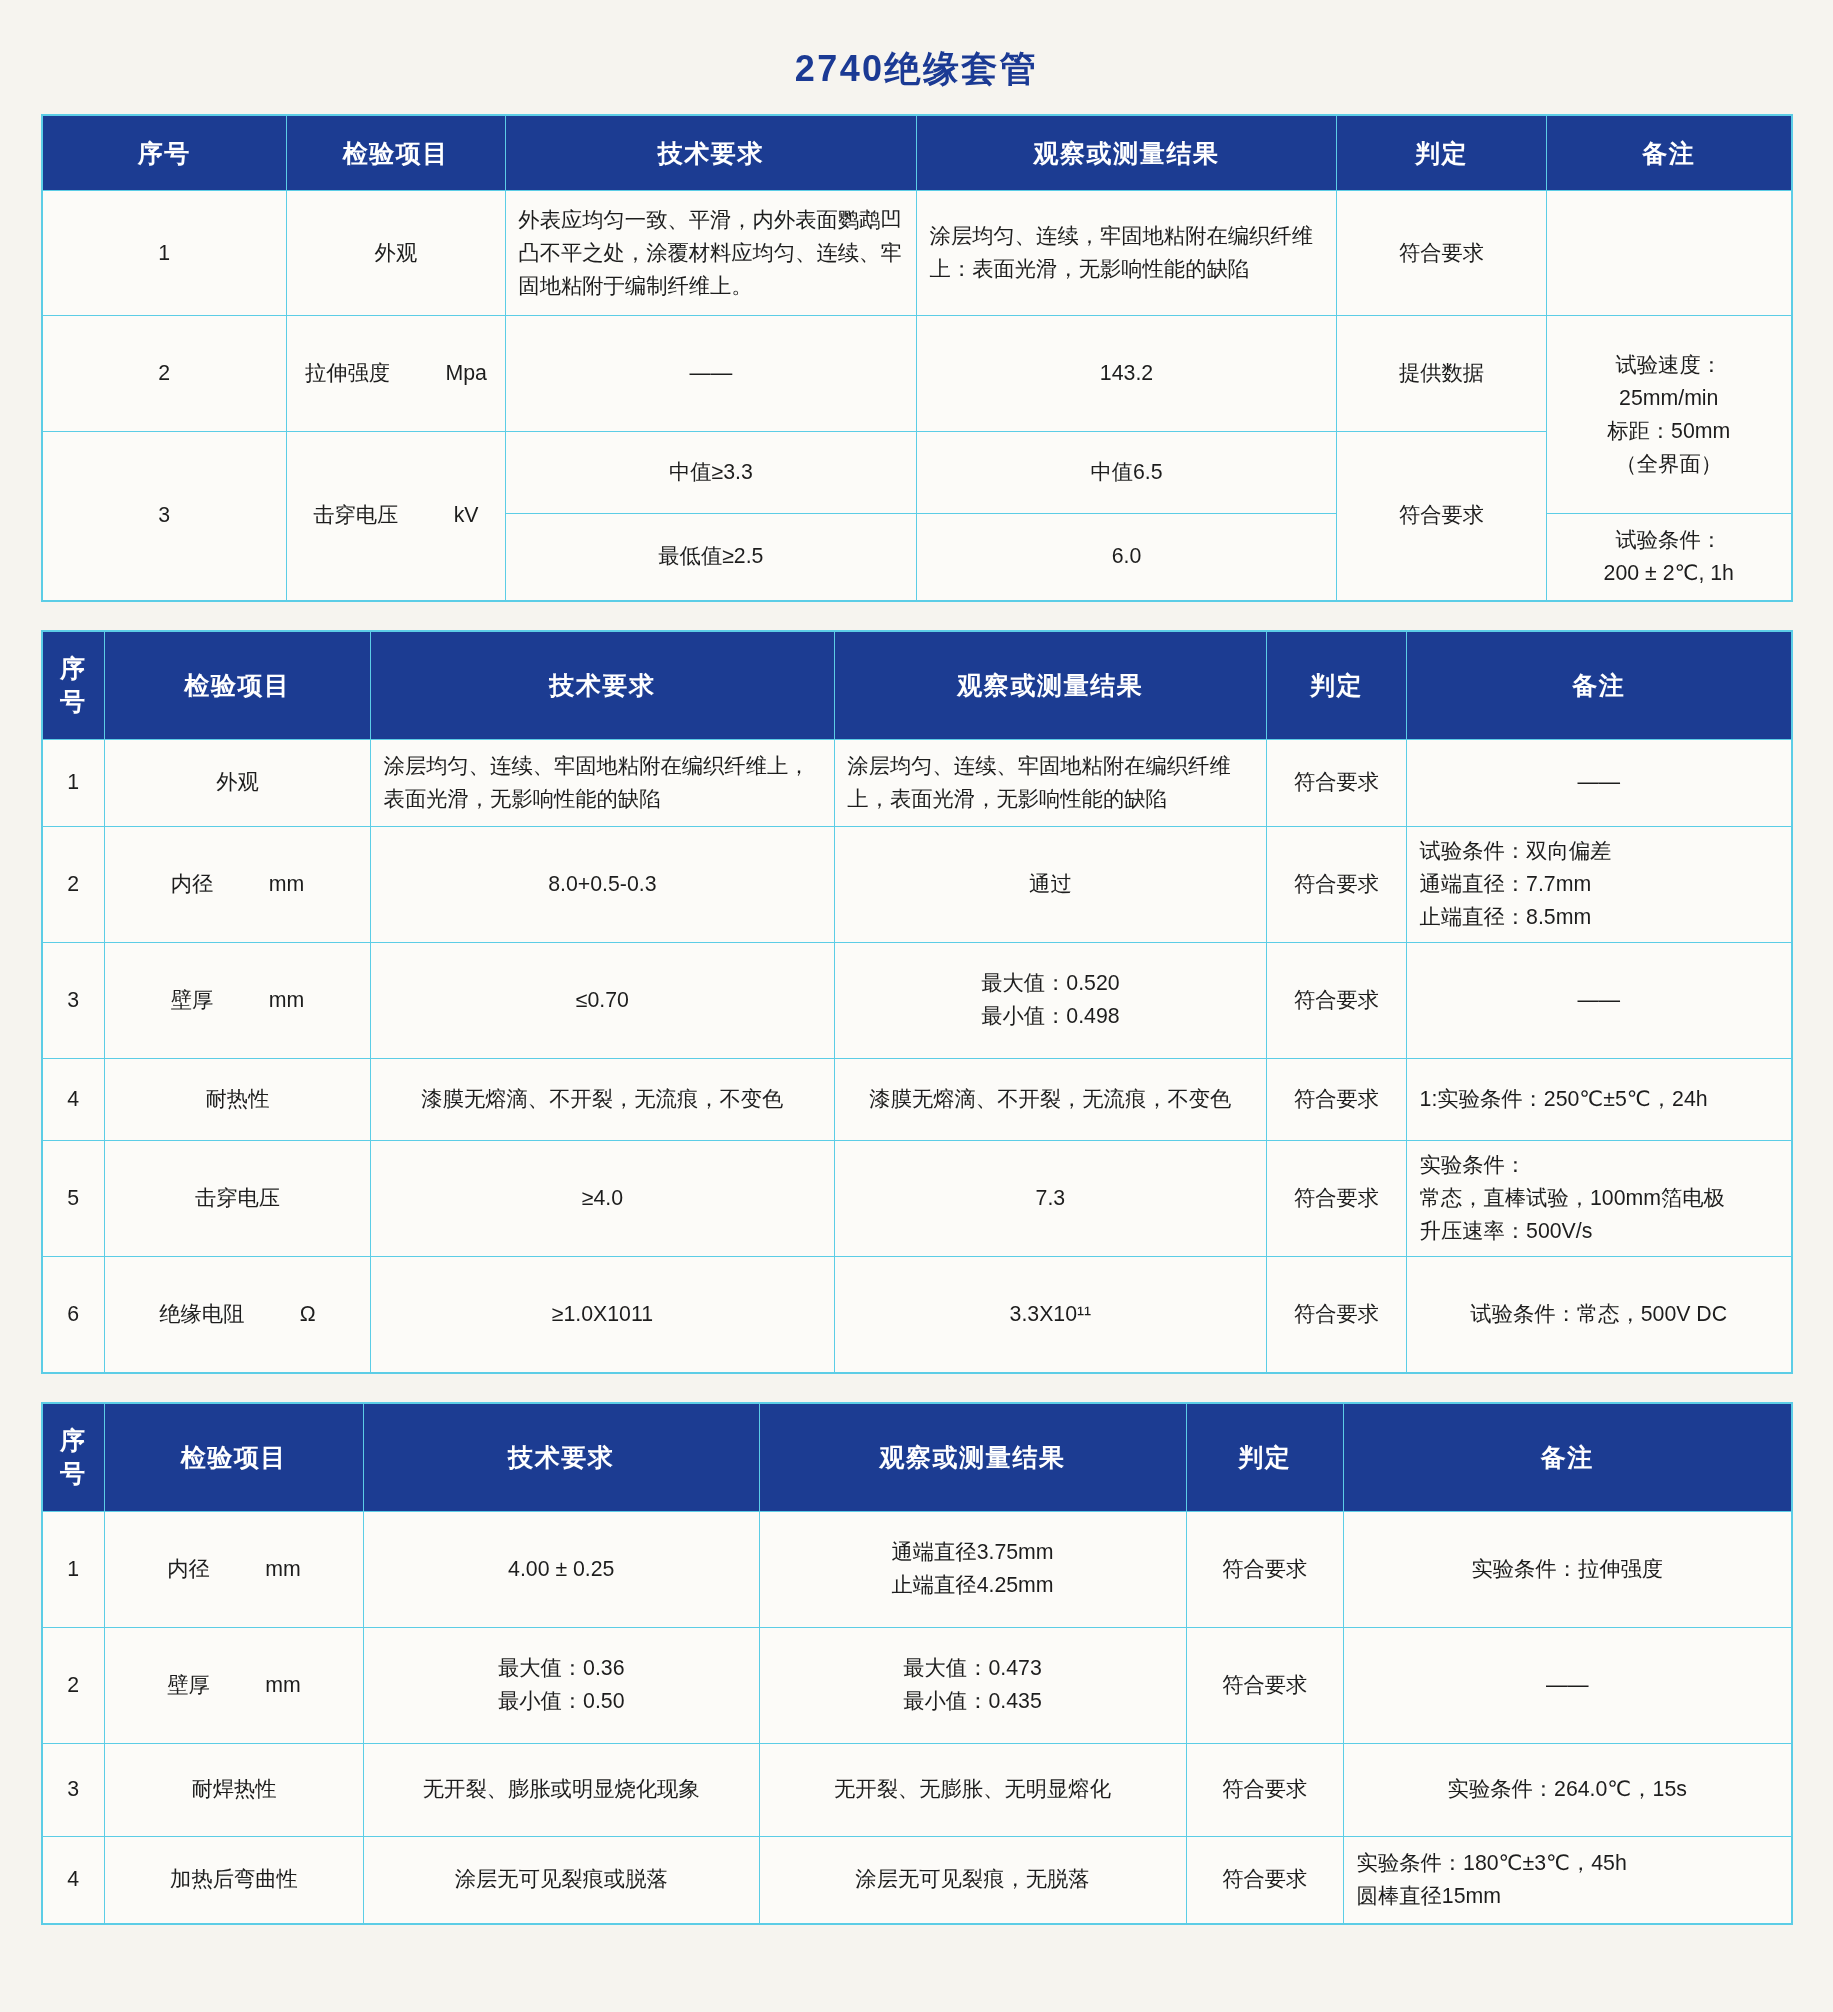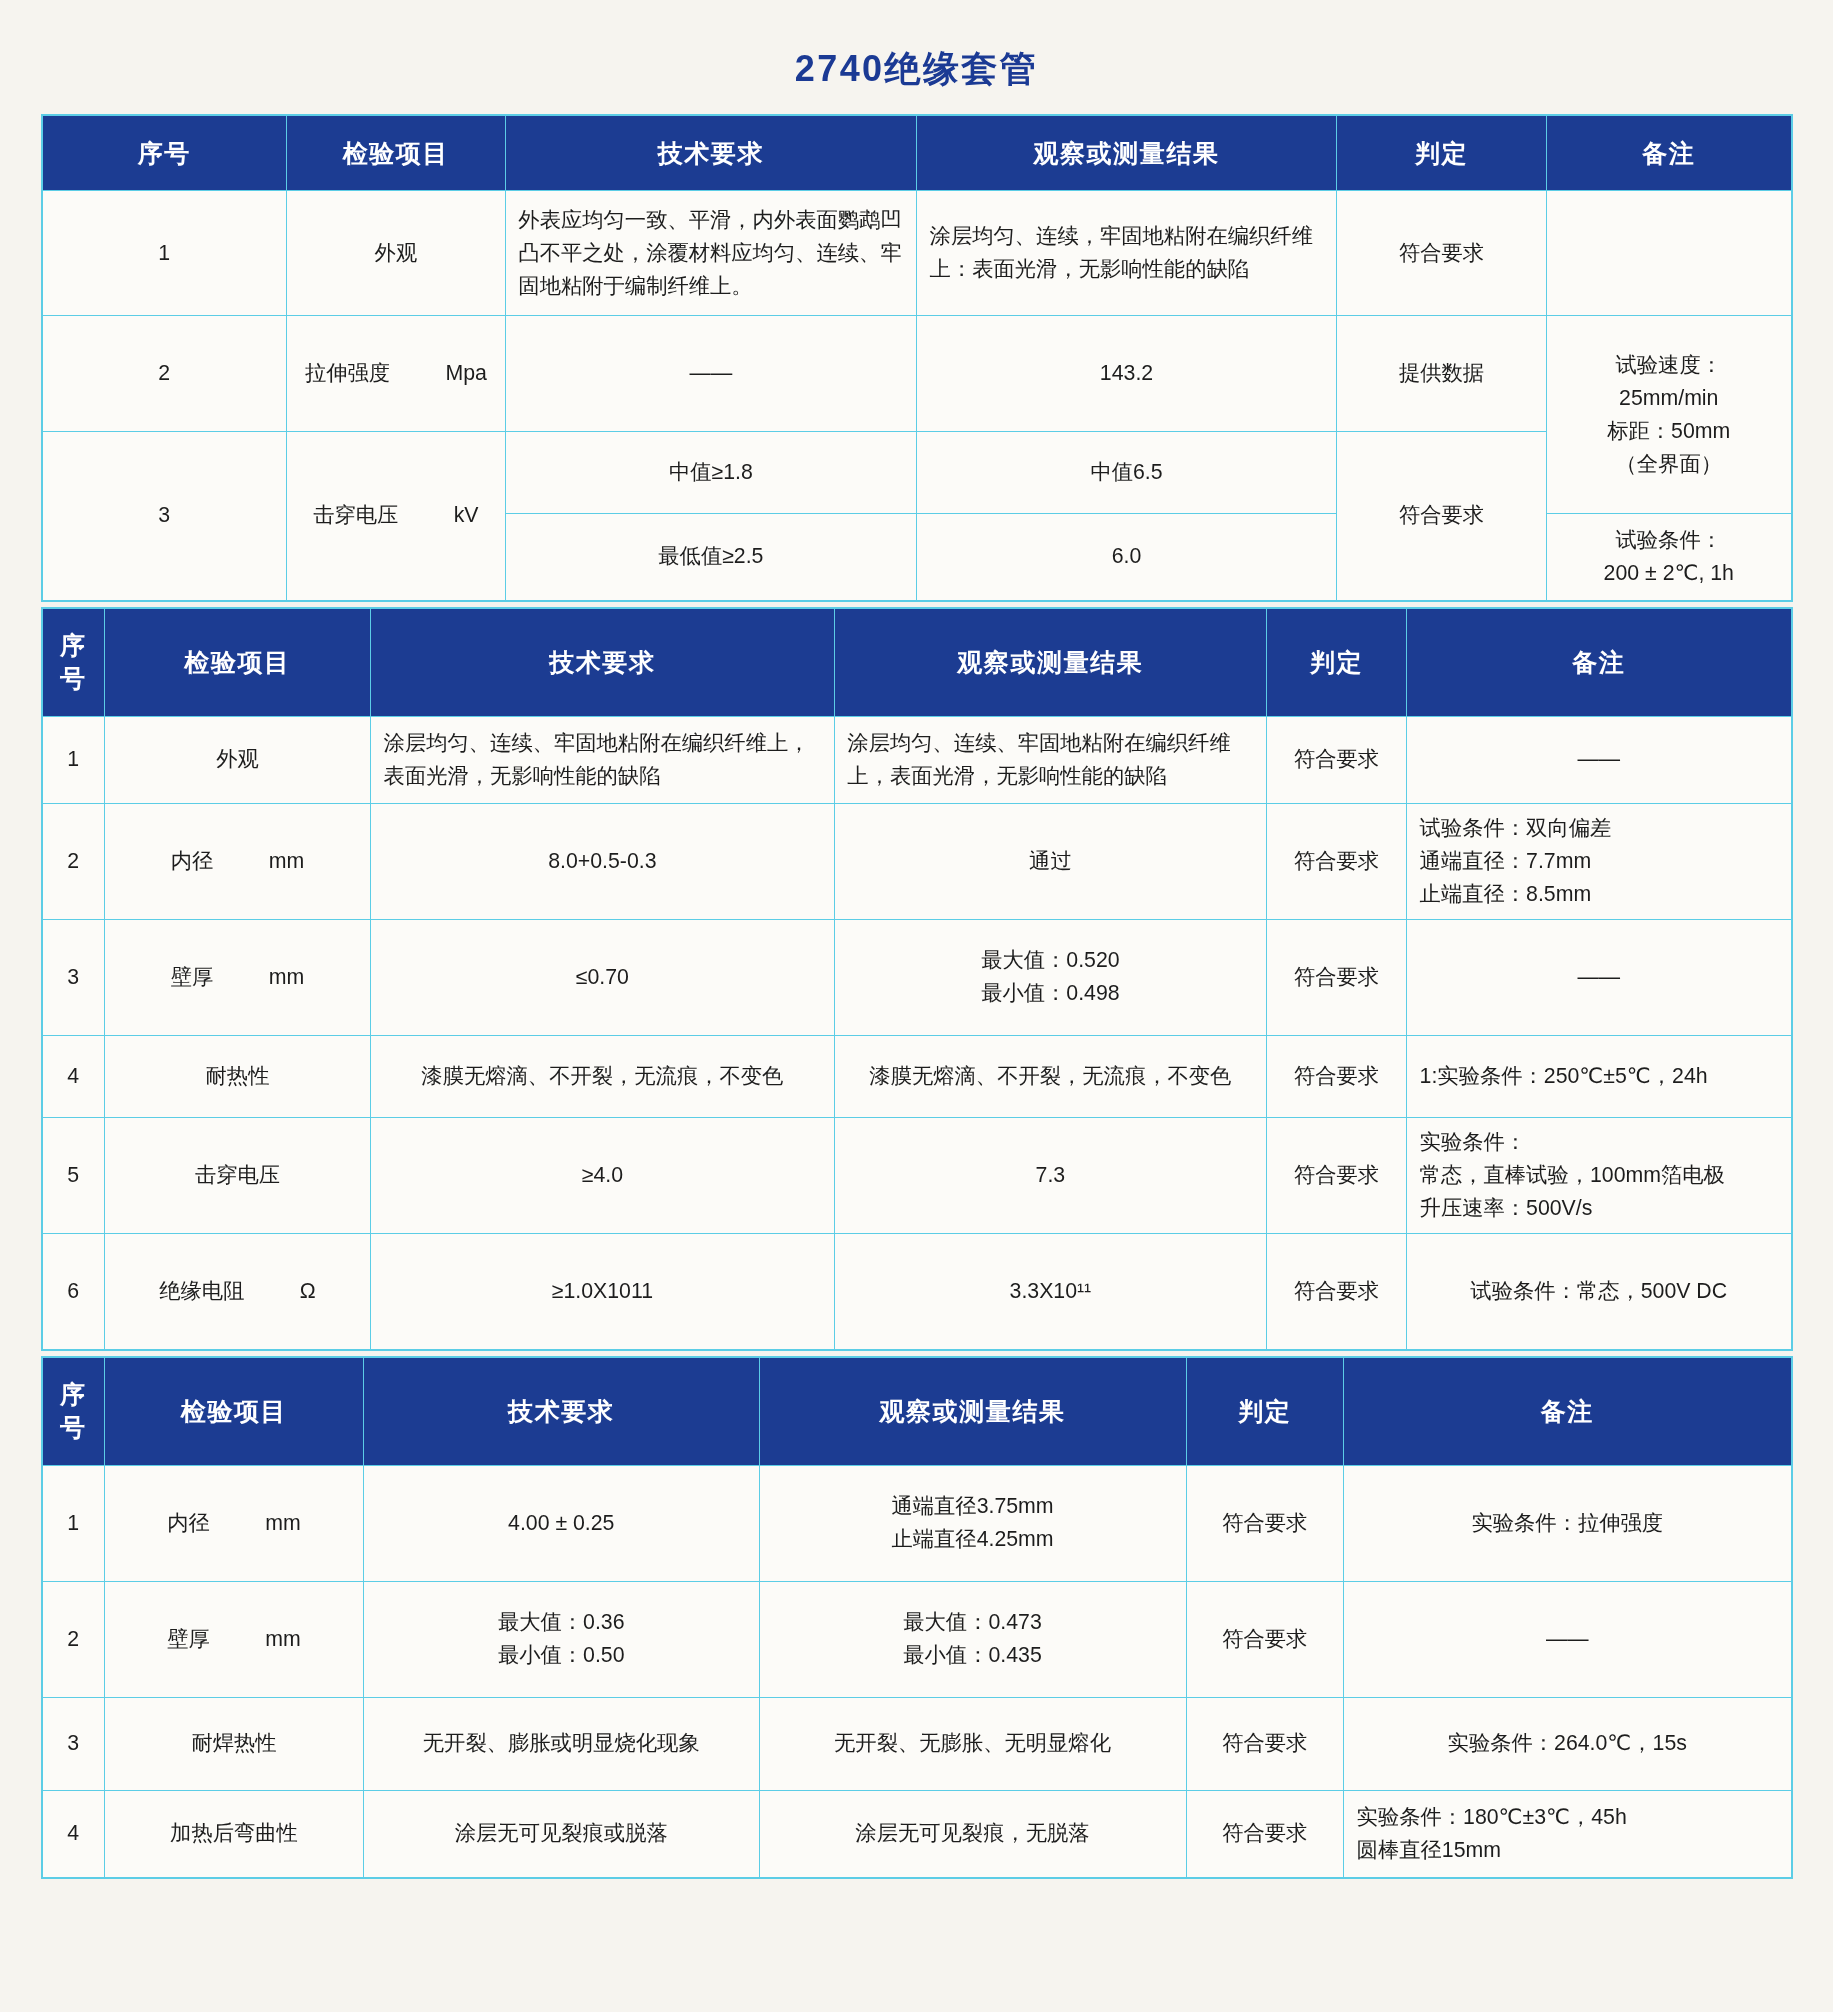--- a/index.html
+++ b/index.html
@@ -3,21 +3,21 @@
 <meta charset="utf-8">
 <style>
   html,body{margin:0;padding:0;}
   body{
     width:1833px;height:2012px;
     background:#f6f4ef;
     font-family:"Liberation Sans","DejaVu Sans",sans-serif;
     color:#1d1d1d;
   }
   .page{box-sizing:border-box;padding:24px 36px 16px;}
-  .section{margin:0 0 5px;}
+  .section{margin:0 0 28px;}
   .tbl-title{
     text-align:center;
     color:#1b3a94;
     font-size:36px;
     font-weight:bold;
     letter-spacing:2.4px;
     margin:20.5px 0 20.5px;
   }
   table{
     width:1752px;
@@ -98,21 +98,21 @@
 （全界面）</td>
       </tr>
       <tr style="height:82px">
         <td rowspan="2">3</td>
         <td rowspan="2">
           <span class="item-cell">
             <span>击穿电压</span>
             <span class="unit">kV</span>
           </span>
         </td>
-        <td>中值≥1.8</td>
+        <td>中值≥3.3</td>
         <td>中值6.5</td>
         <td rowspan="2">符合要求</td>
       </tr>
       <tr style="height:87px">
         <td>最低值≥2.5</td>
         <td>6.0</td>
         <td>试验条件：
 200 ± 2℃, 1h</td>
       </tr>
     </tbody>

